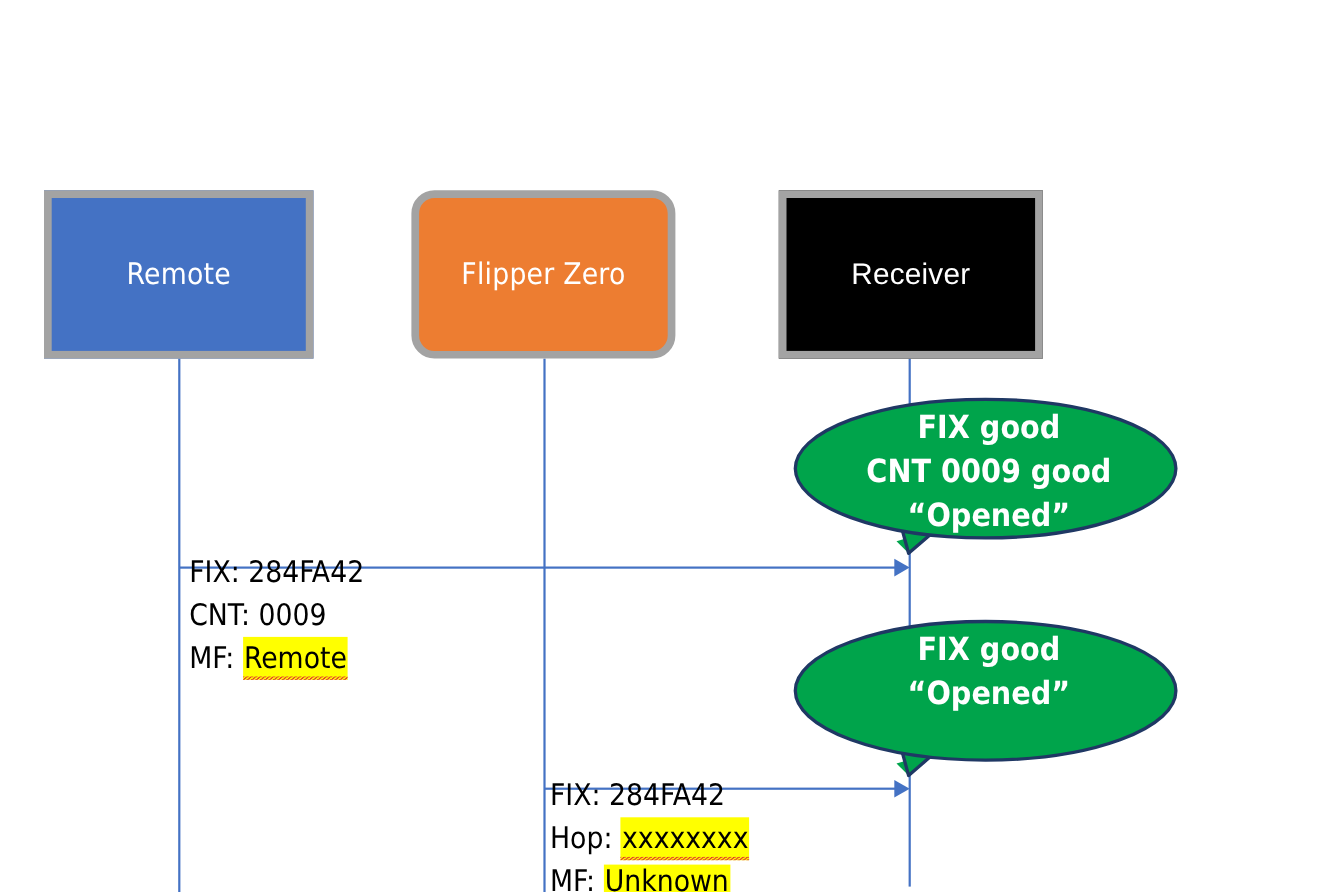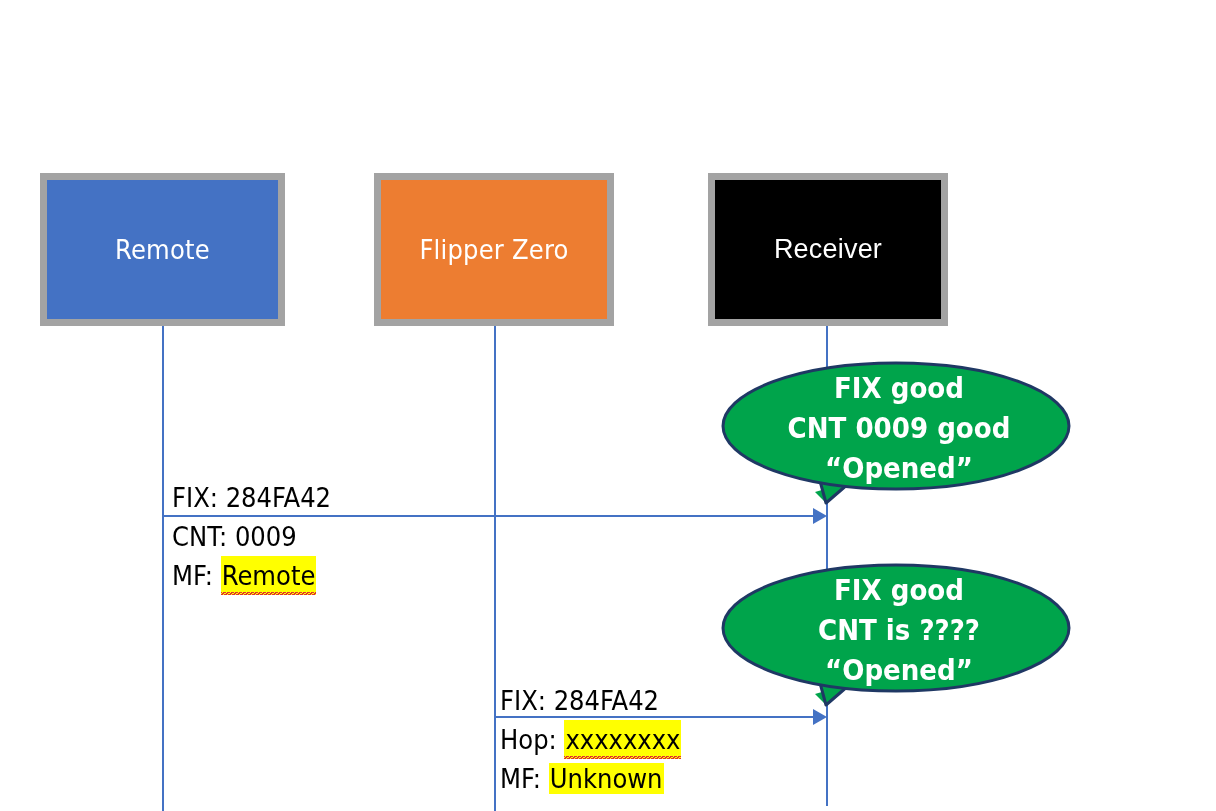--- a/index.html
+++ b/index.html
@@ -82,20 +82,21 @@
   
   .msg-text {
     position: absolute;
     font-family: "DejaVu Sans Condensed", "Liberation Sans", sans-serif;
     font-stretch: condensed;
     font-size: 27px;
     font-weight: 400;
     color: #000000;
     line-height: 39px;
     white-space: nowrap;
+    margin-top: 23px;
   }
   .msg-text .line { display: block; }
   .hl {
     background: #FFFF00;
     padding: 0 1px;
   }
   .sp {
     position: relative;
     display: inline-block;
   }
@@ -172,21 +173,21 @@
     </span>
     <span class="line">
       <span>MF: </span><span class="hl">Unknown</span>
     </span>
   </div>
 
   <div class="actor-box" style="left:40px; top:173px; width:245px; height:153px; background:#4472C4;">
     <span class="actor-label">Remote</span>
   </div>
 
-  <div class="actor-box" style="left:374px; top:173px; width:240px; height:153px; background:#ED7D31;">
+  <div class="actor-box" style="left:374px; top:173px; width:240px; height:153px; background:#ED7D31;border-radius:21px;">
     <span class="actor-label">Flipper Zero</span>
   </div>
 
   <div class="actor-box" style="left:708px; top:173px; width:240px; height:153px; background:#000000;">
     <span class="actor-label wide">Receiver</span>
   </div>
 
   <div class="callout" style="left:720px; top:358px; width:358px; height:165px;">
     <svg width="358" height="165" viewBox="0 0 358 165">
       <path d="M 106 145 L 95 134 L 112 129 Z" fill="#00A44B" stroke="none"></path>
@@ -201,18 +202,17 @@
   </div>
 
   <div class="callout" style="left:720px; top:560px; width:358px; height:165px;">
     <svg width="358" height="165" viewBox="0 0 358 165">
       <path d="M 106 145 L 95 134 L 112 129 Z" fill="#00A44B" stroke="none"></path>
       <path d="M 100 123 L 106 145 L 128 126 Z" fill="#00A44B" stroke="#1F3864" stroke-width="3" stroke-linejoin="round"></path>
       <ellipse cx="176" cy="68" rx="173" ry="63" fill="#00A44B" stroke="#1F3864" stroke-width="3"></ellipse>
     </svg>
     <div class="callout-text" style="top:10px;">
       <span class="line">FIX good</span>
-      <span class="line">CNT is ????</span>
       <span class="line">“Opened”</span>
     </div>
   </div>
 
 </div>
 
 </body></html>

